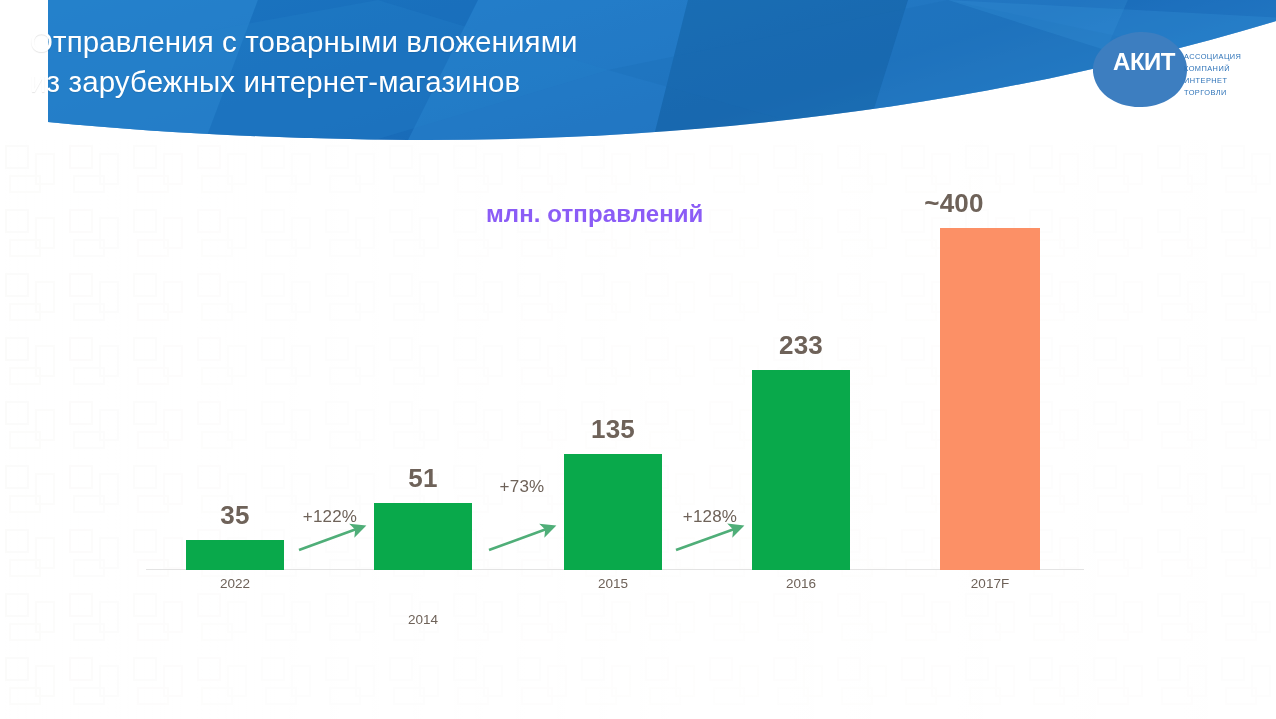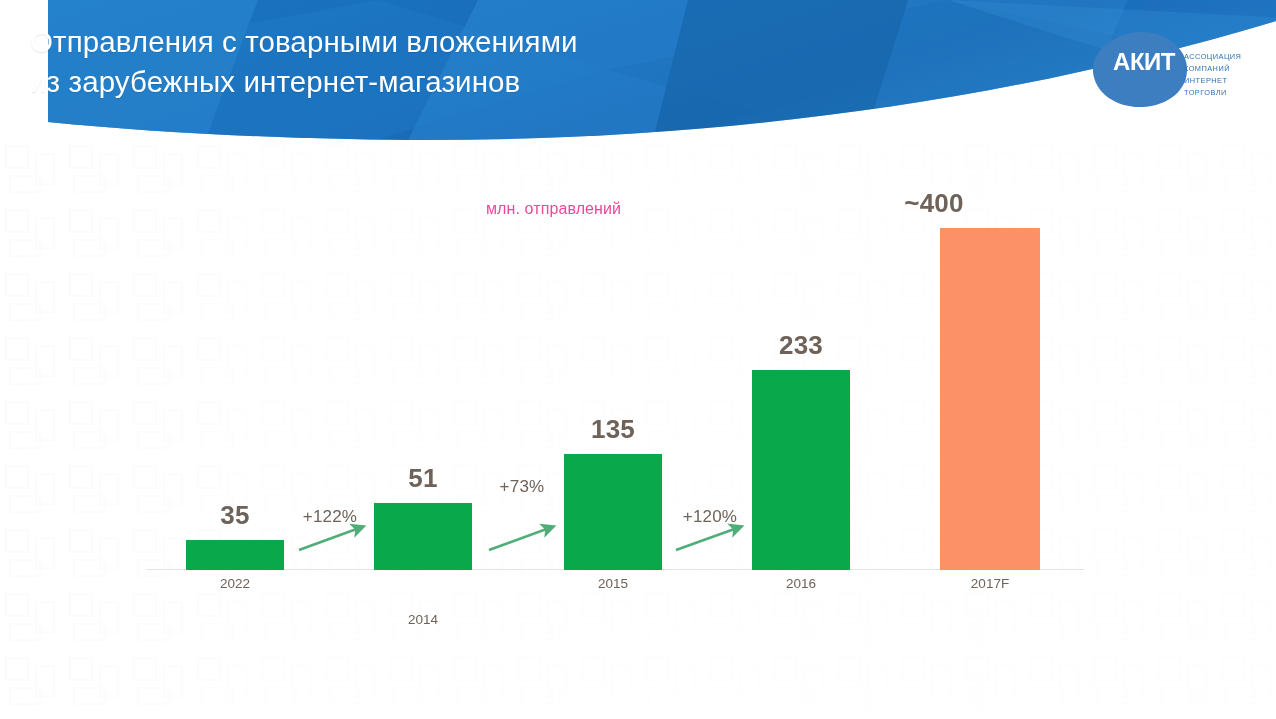--- a/index.html
+++ b/index.html
@@ -90,23 +90,23 @@
   #chart-area {
     position: absolute;
     left: 0; top: 160px;
     width: 1276px;
     height: 559px;
   }
   #axis-caption {
     position: absolute;
     left: 486px;
     top: 40px;
-    color: #ec4899;
-    font-size: 16px;
-    font-weight: 400;
+    color: #8b5cf6;
+    font-size: 24px;
+    font-weight: 700;
     letter-spacing: 0.1px;
   }
   #plot { position: absolute; left: 0; top: 0; width: 1276px; height: 559px; }
 
   .bar {
     position: absolute;
     bottom: 149px; 
   }
   .bar-green { background: #09A94B; }
   .bar-orange { background: #FC9066; }
@@ -239,31 +239,31 @@
       <div class="bar bar-green" style="left:186px; width:98px; height:30px;"></div>
       <div class="bar bar-green" style="left:374px; width:98px; height:67px;"></div>
       <div class="bar bar-green" style="left:564px; width:98px; height:116px;"></div>
       <div class="bar bar-green" style="left:752px; width:98px; height:200px;"></div>
       <div class="bar bar-orange" style="left:940px; width:100px; height:342px;"></div>
 
       <div class="bar-value" style="left:186px; width:98px; top:340px;">35</div>
       <div class="bar-value" style="left:374px; width:98px; top:303px;">51</div>
       <div class="bar-value" style="left:564px; width:98px; top:254px;">135</div>
       <div class="bar-value" style="left:752px; width:98px; top:170px;">233</div>
-      <div class="bar-value" style="left:874px; width:120px; top:28px;text-align:center;">~400</div>
+      <div class="bar-value" style="left:894px; width:120px; top:28px;text-align:center;">~400</div>
 
       <div class="cat-label" style="left:186px; width:98px;">2022</div>
       <div class="cat-label" style="left:374px; width:98px;margin-top:36px;">2014</div>
       <div class="cat-label" style="left:564px; width:98px;">2015</div>
       <div class="cat-label" style="left:752px; width:98px;">2016</div>
       <div class="cat-label" style="left:940px; width:100px;">2017F</div>
 
       <div class="growth-label" style="left:288px; width:84px; top:347px;">+122%</div>
       <div class="growth-label" style="left:480px; width:84px; top:317px;">+73%</div>
-      <div class="growth-label" style="left:666px; width:88px; top:347px;">+120%</div>
+      <div class="growth-label" style="left:666px; width:88px; top:347px;">+128%</div>
 
       <svg id="arrows" viewBox="0 0 1276 559" aria-hidden="true">
         <defs>
           <marker id="ahead" markerWidth="7" markerHeight="7" refX="4.6" refY="3.3" orient="auto" markerUnits="strokeWidth">
             <path d="M0.4,0.4 L6.4,3.3 L0.4,6.2 L1.8,3.3 Z" fill="#4FAE78"></path>
           </marker>
         </defs>
         <line x1="299" y1="390" x2="362" y2="367" stroke="#4FAE78" stroke-width="2.6" marker-end="url(#ahead)"></line>
         <line x1="489" y1="390" x2="552" y2="367" stroke="#4FAE78" stroke-width="2.6" marker-end="url(#ahead)"></line>
         <line x1="676" y1="390" x2="740" y2="367" stroke="#4FAE78" stroke-width="2.6" marker-end="url(#ahead)"></line>

